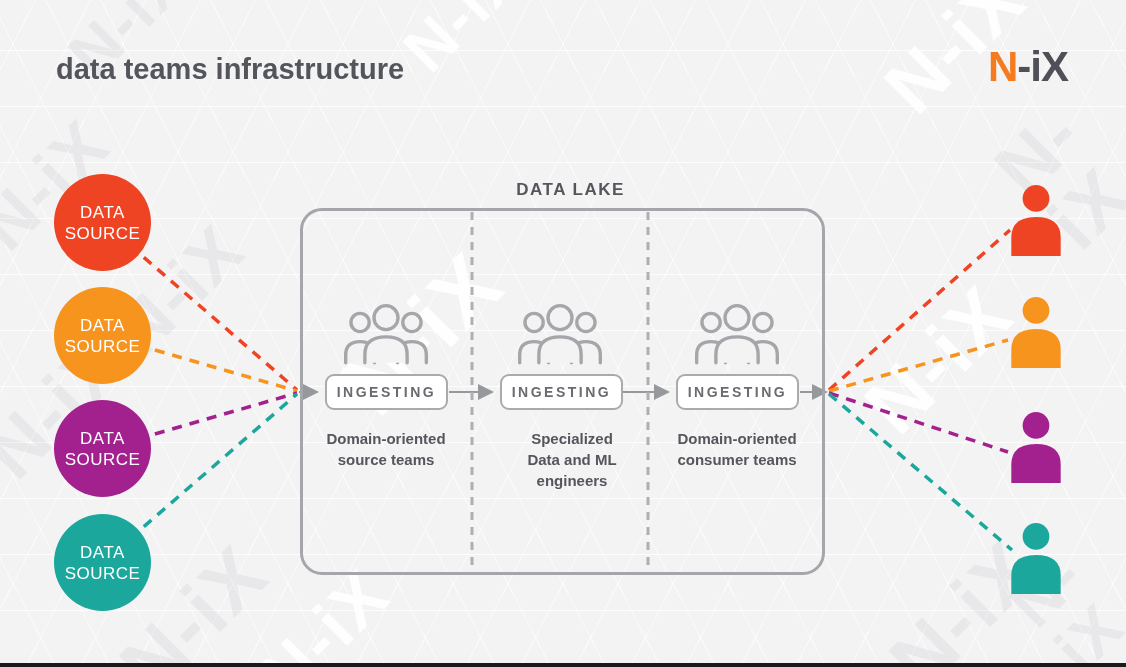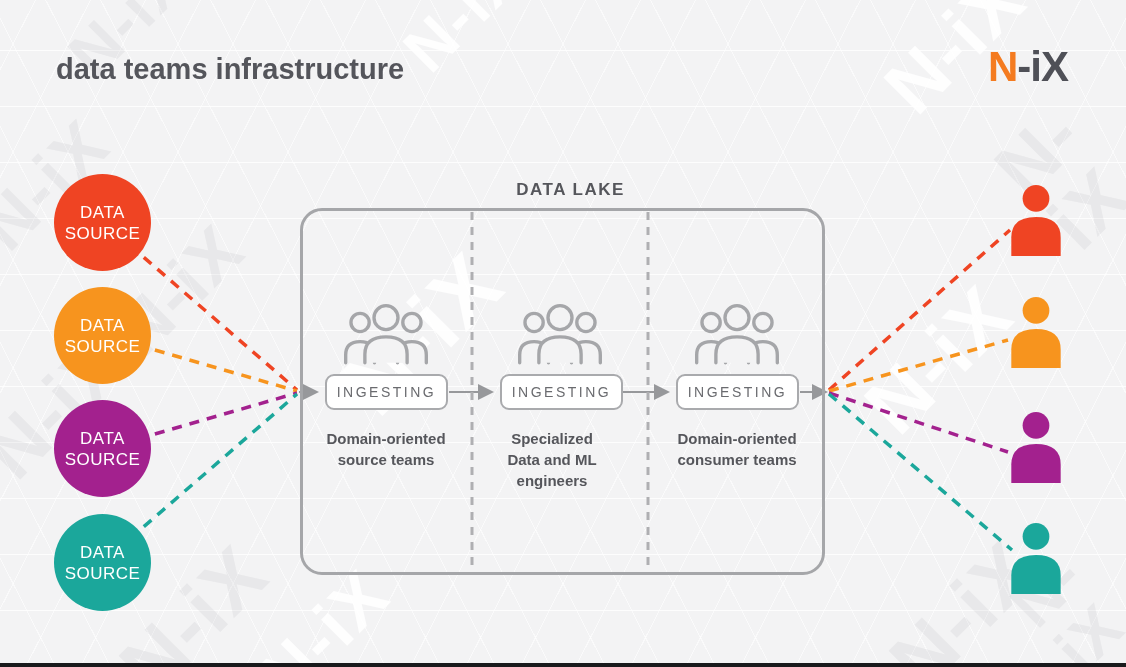--- a/index.html
+++ b/index.html
@@ -38,21 +38,21 @@
     position:absolute;width:97px;height:97px;border-radius:50%;left:54px;
     display:flex;align-items:center;justify-content:center;text-align:center;
     color:#fff;font-size:17px;font-weight:400;letter-spacing:.5px;line-height:21px;
     white-space:pre-line;
   }
   .team-icon{position:absolute;width:96px;height:62px;top:303px;}
   .ingest-btn{
     position:absolute;top:374px;width:123px;height:36px;box-sizing:border-box;
     background:#fff;border:2.5px solid #A9AAAD;border-radius:9px;
     display:flex;align-items:center;justify-content:center;
-    font-size:14px;font-weight:400;letter-spacing:2.5px;color:#6A6B6F;
+    font-size:14px;font-weight:700;letter-spacing:2.5px;color:#6A6B6F;
   }
   .caption{
     position:absolute;top:428px;width:180px;text-align:center;
     font-size:15px;line-height:21px;font-weight:700;color:#55565B;white-space:pre-line;
   }
   .person{position:absolute;width:62px;height:72px;left:1005px;}
   .bottom-bar{position:absolute;left:0;bottom:0;width:100%;height:4px;background:#191A1C;}
 </style>
 </head>
 <body>
@@ -128,21 +128,21 @@
     <g fill="#f3f3f4" stroke-width="3.5" stroke-linecap="round" stroke="#A5A6A9">
       <circle cx="23" cy="20" r="9.5"></circle>
       <path d="M8,62 L8,54 Q8,40 23,40 Q38,40 38,54 L38,62"></path>
       <circle cx="77" cy="20" r="9.5"></circle>
       <path d="M62,62 L62,54 Q62,40 77,40 Q92,40 92,54 L92,62"></path>
       <circle cx="50" cy="15" r="12.5"></circle>
       <path d="M28,62 L28,53 Q28,35 50,35 Q72,35 72,53 L72,62"></path>
     </g>
   </svg>
   <div class="ingest-btn" style="left:500px;">INGESTING</div>
-  <div class="caption" style="left:462px;text-align:center;">Specialized
+  <div class="caption" style="left:482px;text-align:center;">Specialized
 Data and ML
 engineers</div>
 
   <svg class="team-icon" style="left:689px;" viewBox="0 0 100 64">
     <g fill="#f3f3f4" stroke-width="3.5" stroke-linecap="round" stroke="#A5A6A9">
       <circle cx="23" cy="20" r="9.5"></circle>
       <path d="M8,62 L8,54 Q8,40 23,40 Q38,40 38,54 L38,62"></path>
       <circle cx="77" cy="20" r="9.5"></circle>
       <path d="M62,62 L62,54 Q62,40 77,40 Q92,40 92,54 L92,62"></path>
       <circle cx="50" cy="15" r="12.5"></circle>

